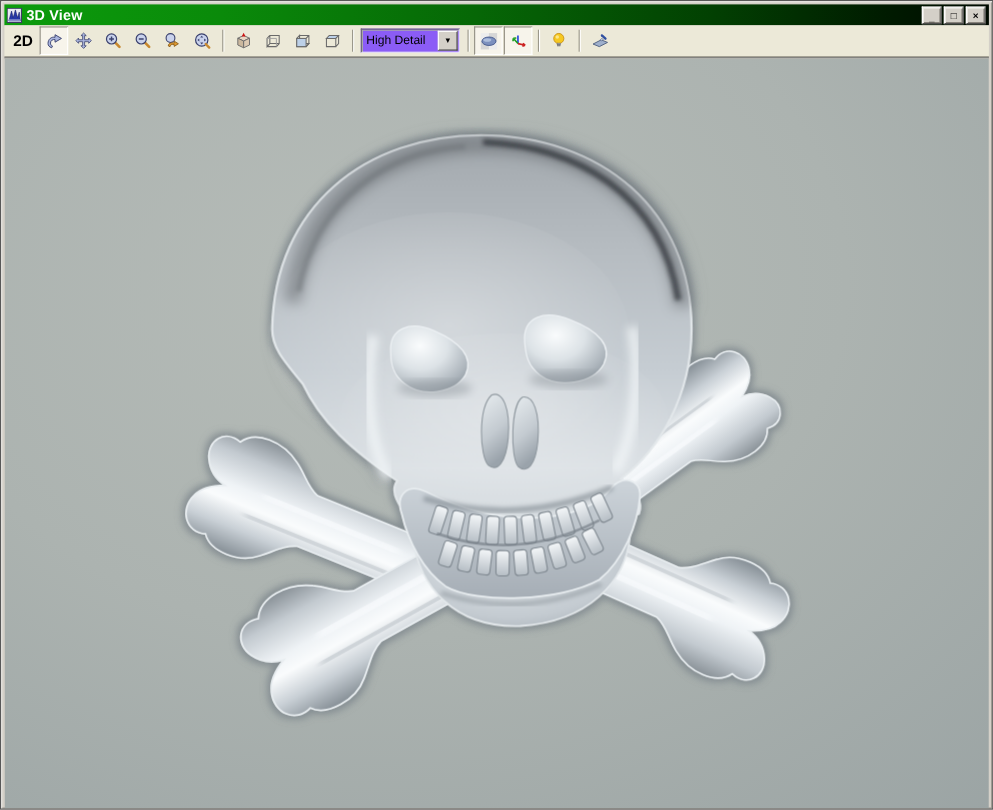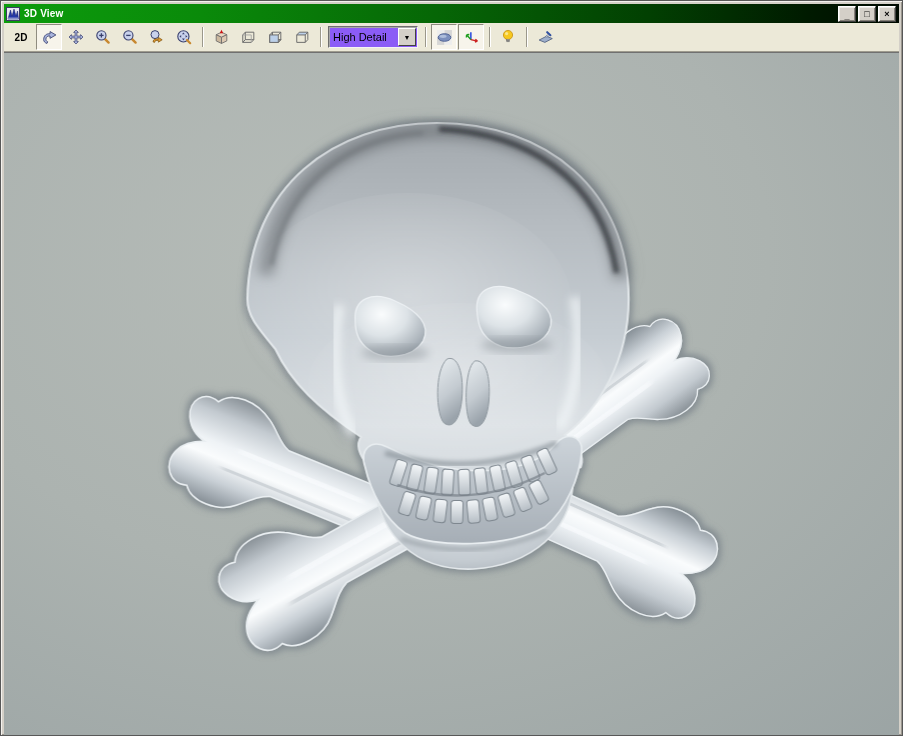--- a/index.html
+++ b/index.html
@@ -8,21 +8,21 @@
     background:#D4D0C8;border:1px solid #585858;
     box-shadow:inset 1px 1px 0 #F4F2EE, inset -1px -1px 0 #9A968E;
     padding:3px;
   }
   
   .titlebar{
     height:19px;display:flex;align-items:center;gap:4px;padding:0 2px;
     background:linear-gradient(to right,#0C9C0C 0%,#0A8A0A 22%,#066706 48%,#024002 72%,#001A00 90%,#000A00 100%);
   }
   .app-icon{width:14px;height:14px;flex:0 0 auto;}
-  .title-text{color:#fff;font-size:10px;font-weight:bold;letter-spacing:.2px;}
+  .title-text{color:#fff;font-size:13px;font-weight:bold;letter-spacing:.2px;}
   .tb-controls{margin-left:auto;display:flex;gap:2px;padding-right:1px;}
   .tb-btn{
     width:16px;height:14px;background:#D4D0C8;color:#000;
     border:1px solid;border-color:#FFFFFF #404040 #404040 #FFFFFF;
     box-shadow:inset 1px 1px 0 #ECEAE4, inset -1px -1px 0 #86827A;
     font-size:9px;font-weight:bold;line-height:10px;text-align:center;cursor:default;
     display:flex;align-items:center;justify-content:center;
   }
   .tb-btn.min{align-items:flex-end;}
   
@@ -31,21 +31,21 @@
     padding:0 3px;gap:1px;border-bottom:1px solid #9E9B8E;
   }
   .tool{
     width:24px;height:24px;display:flex;align-items:center;justify-content:center;
     border:1px solid transparent;flex:0 0 auto;
   }
   .tool.checked{
     background:#F7F4EB;
     border-color:#8F8C80 #FFFFFF #FFFFFF #8F8C80;
   }
-  .mode2d{width:26px;font-size:10px;font-weight:bold;color:#000;}
+  .mode2d{width:26px;font-size:14px;font-weight:bold;color:#000;}
   .sep{width:1px;height:20px;background:#9B988B;box-shadow:1px 0 0 #FFFFFF;margin:0 4px;flex:0 0 auto;}
   .combo{
     width:88px;height:20px;background:#8b5cf6;display:flex;align-items:center;
     border:1px solid;border-color:#6E6E6E #F4F4F4 #F4F4F4 #6E6E6E;
     box-shadow:inset 1px 1px 0 #A8A8A8;margin:0 2px;flex:0 0 auto;
   }
   .combo-text{flex:1;font-size:11px;color:#000;padding-left:4px;white-space:nowrap;overflow:hidden;}
   .combo-btn{
     width:16px;height:16px;margin-right:1px;background:#D4D0C8;
     border:1px solid;border-color:#FFFFFF #404040 #404040 #FFFFFF;

